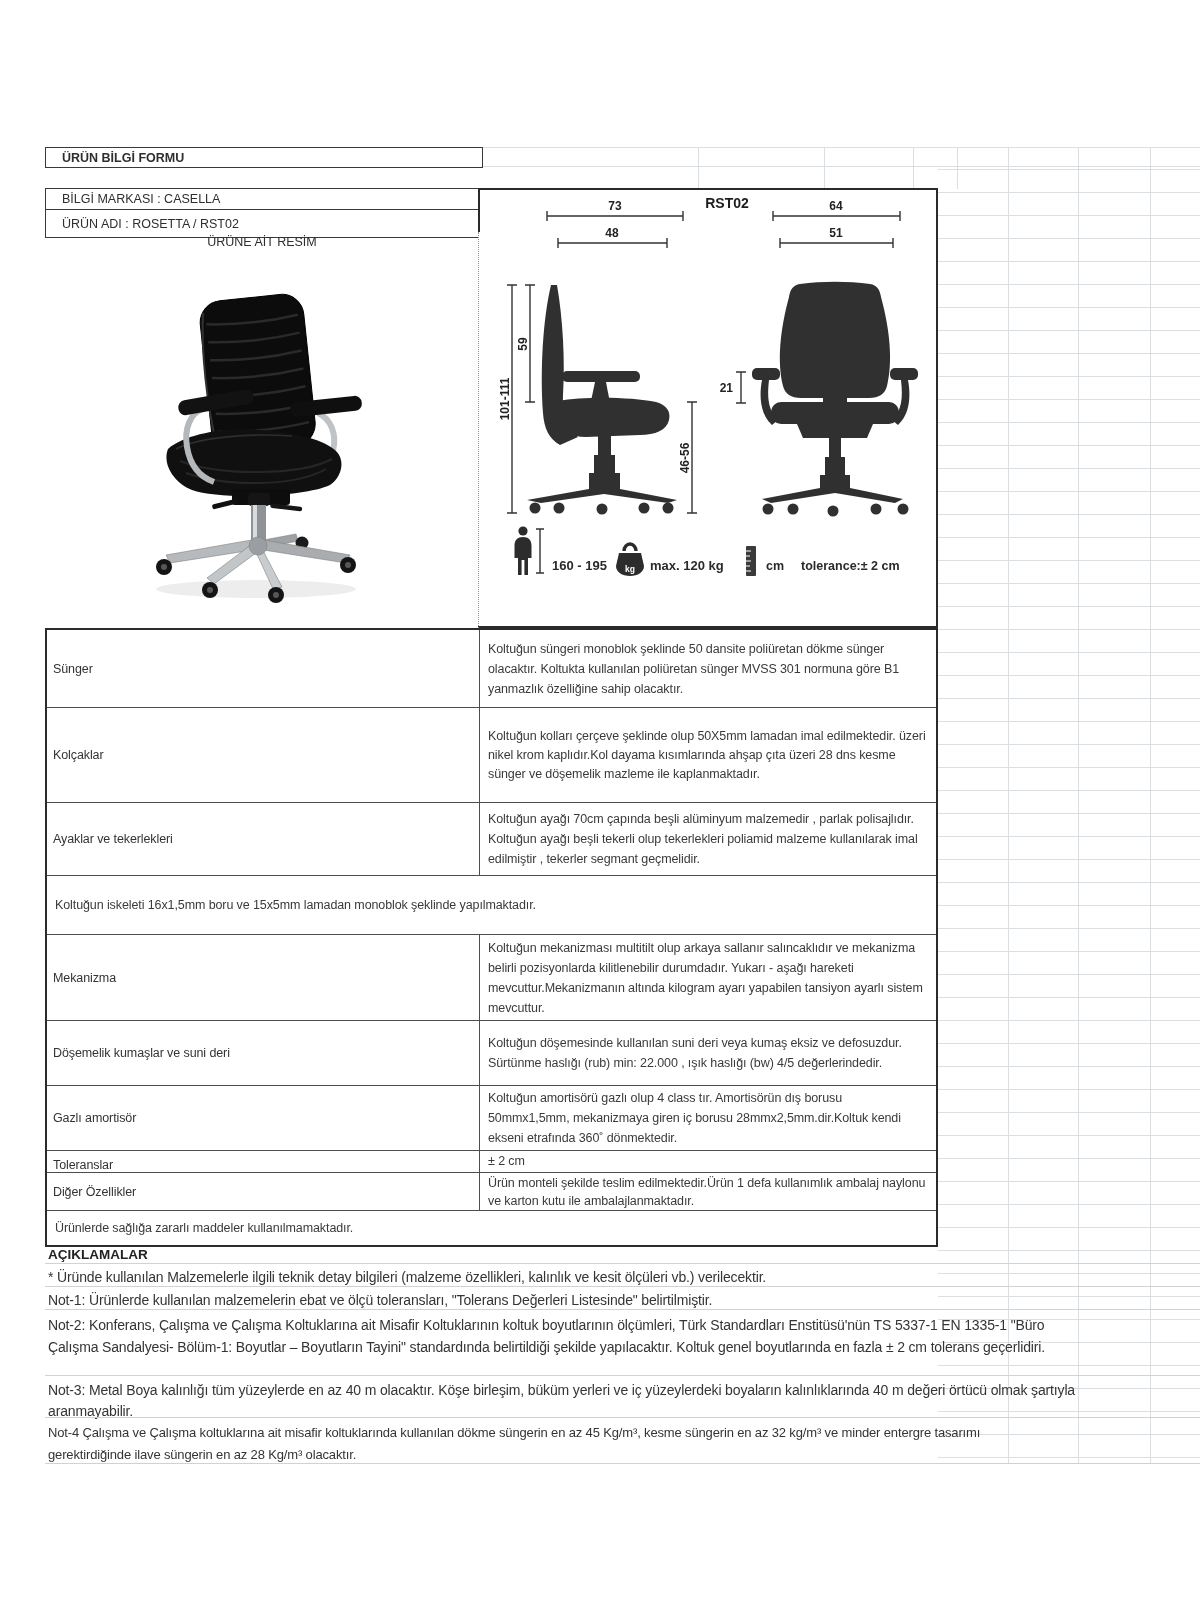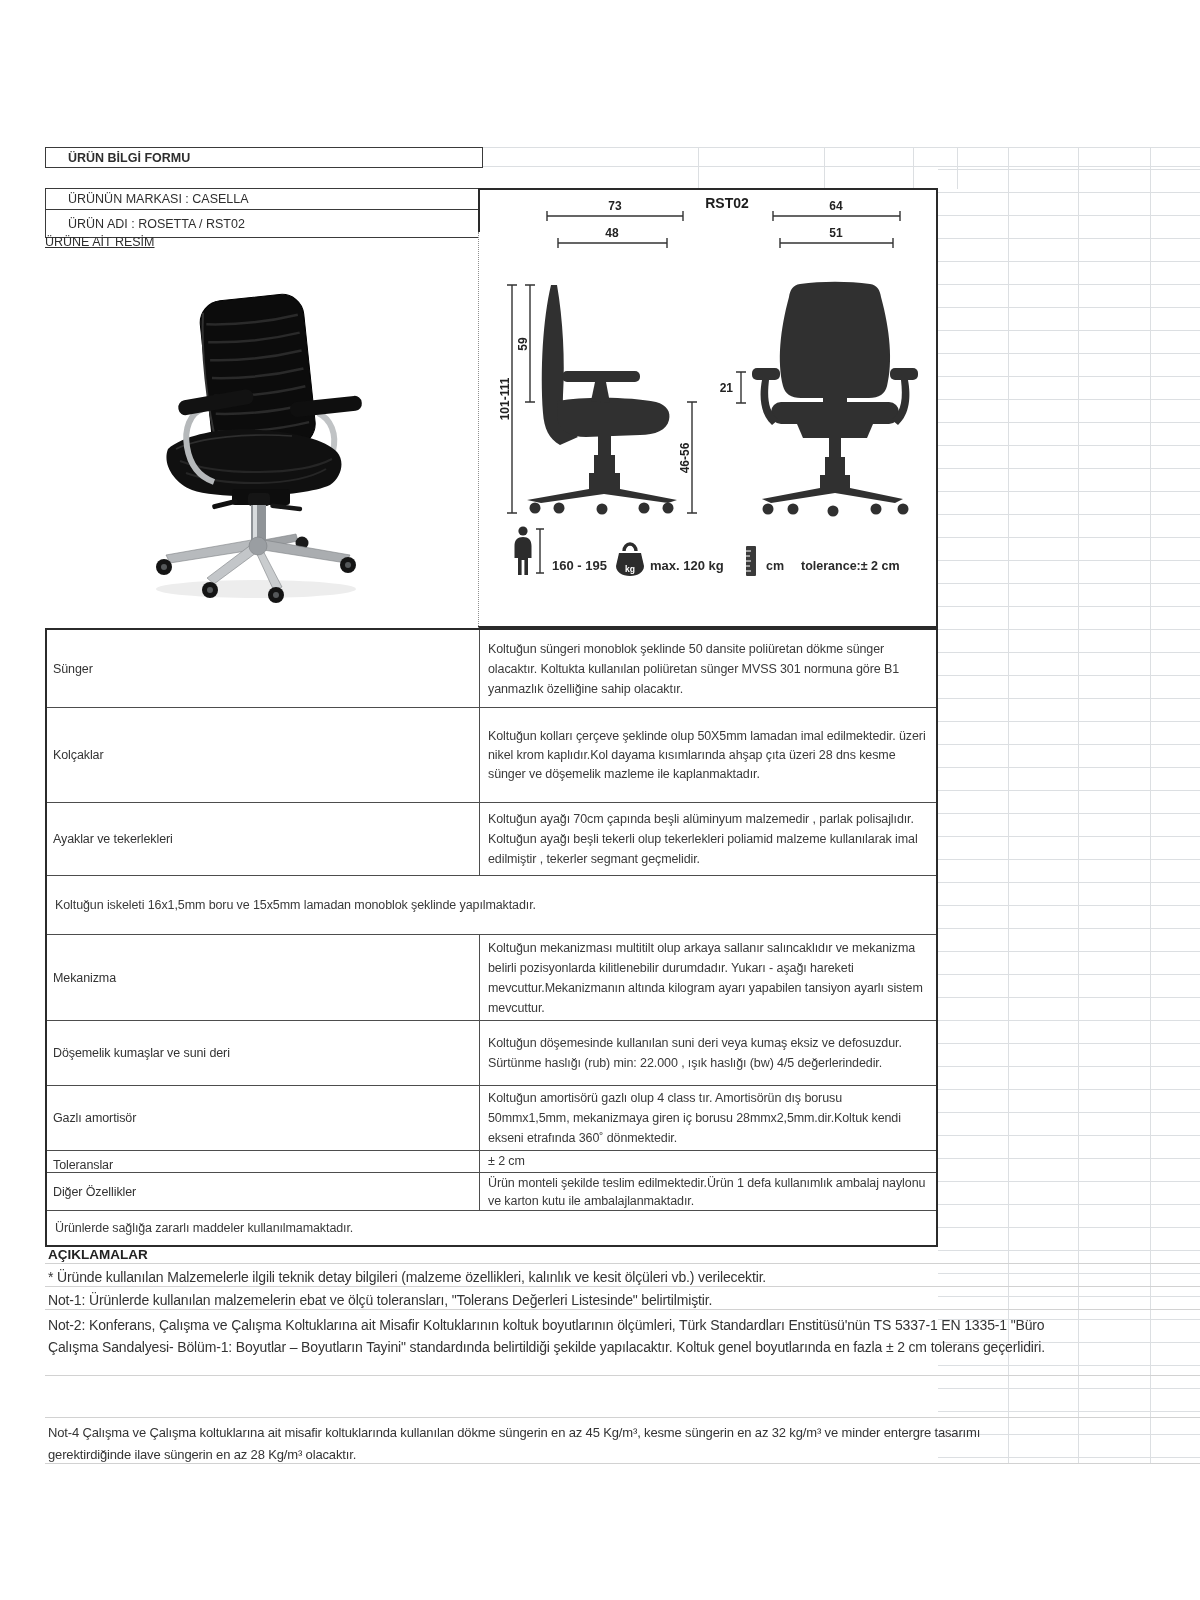--- a/index.html
+++ b/index.html
@@ -7,23 +7,23 @@
         font-family:"Liberation Sans","DejaVu Sans",sans-serif;color:#333;}
   .abs{position:absolute;}
   
   .grid-right{left:938px;top:147px;width:262px;height:1316px;
     background:repeating-linear-gradient(to bottom,transparent 0 22px,#dcdfe2 22px 23px);}
   .vgrid{width:1px;background:#dcdfe2;top:147px;height:1316px;}
   .vgrid-short{width:1px;background:#dcdfe2;top:147px;height:42px;}
   .hgrid{height:1px;background:#dcdfe2;}
   
   .hcell{box-sizing:border-box;border:1px solid #3a3a3a;background:#fff;display:flex;
-         align-items:center;padding-left:22px;font-size:12.5px;color:#2e2e2e;}
+         align-items:center;padding-left:16px;font-size:12.5px;color:#2e2e2e;}
   .bold{font-weight:bold;}
-  .caption{display:flex;align-items:center;justify-content:flex-start;font-size:12.5px;color:#2e2e2e;text-decoration:underline;}
+  .caption{display:flex;align-items:center;justify-content:center;font-size:12.5px;color:#2e2e2e;}
   
   #drawbox{left:478px;top:188px;width:460px;height:440px;background:#fff;box-sizing:border-box;
            border-top:2px solid #2a2a2a;border-right:2px solid #2a2a2a;border-bottom:2px solid #2a2a2a;}
   .dotted-div{left:478px;top:232px;width:0;height:396px;border-left:1px dotted #8f8f8f;}
   .solid-div{left:478px;top:188px;width:0;height:44px;border-left:2px solid #2a2a2a;}
   svg text{font-family:"Liberation Sans","DejaVu Sans",sans-serif;}
   .dnum{font-size:12px;font-weight:bold;fill:#222;}
   .dmodel{font-size:14px;font-weight:bold;fill:#1d1d1d;}
   .dlegend{font-size:13px;font-weight:bold;fill:#2a2a2a;}
   .dlegend2{font-size:12.5px;font-weight:bold;fill:#2a2a2a;}
@@ -52,21 +52,21 @@
   <div class="abs vgrid-short" style="left:824px"></div>
   <div class="abs vgrid-short" style="left:913px"></div>
   <div class="abs vgrid-short" style="left:957px"></div>
   <div class="abs hgrid" style="left:483px;top:147px;width:717px"></div>
   <div class="abs hgrid" style="left:483px;top:166px;width:717px"></div>
 
   <div class="abs hcell bold" style="left:45px;top:147px;width:438px;height:21px">
     <span>ÜRÜN BİLGİ FORMU</span>
   </div>
   <div class="abs hcell" style="left:45px;top:188px;width:434px;height:22px">
-    <span>ÜRÜNÜN MARKASI : CASELLA</span>
+    <span>BİLGİ MARKASI : CASELLA</span>
   </div>
   <div class="abs hcell" style="left:45px;top:209px;width:434px;height:29px">
     <span>ÜRÜN ADI : ROSETTA / RST02</span>
   </div>
   <div class="abs caption" style="left:45px;top:232px;width:434px;height:20px">
     <span>ÜRÜNE AİT RESİM</span>
   </div>
 
   <div class="abs" id="drawbox"></div>
   <div class="abs solid-div"></div>
@@ -303,17 +303,18 @@
   </div>
 
   <div class="abs bold" style="left:48px;top:1247px;font-size:13.5px;color:#222">AÇIKLAMALAR</div>
   <div class="abs sep" style="top:1263px"></div>
   <div class="abs remark" style="left:48px;top:1267px;width:1140px">* Üründe kullanılan Malzemelerle ilgili teknik detay bilgileri (malzeme özellikleri, kalınlık ve kesit ölçüleri vb.)  verilecektir.</div>
   <div class="abs sep" style="top:1286px"></div>
   <div class="abs remark" style="left:48px;top:1290px;width:1140px">Not-1: Ürünlerde kullanılan malzemelerin ebat ve ölçü toleransları, "Tolerans Değerleri Listesinde" belirtilmiştir.</div>
   <div class="abs sep" style="top:1309px"></div>
   <div class="abs remark" style="left:48px;top:1314px;width:1000px;line-height:22px">Not-2: Konferans, Çalışma ve Çalışma Koltuklarına ait  Misafir Koltuklarının koltuk boyutlarının ölçümleri, Türk Standardları Enstitüsü'nün TS 5337-1 EN 1335-1 "Büro Çalışma Sandalyesi- Bölüm-1: Boyutlar – Boyutların Tayini" standardında belirtildiği şekilde yapılacaktır. Koltuk genel boyutlarında en fazla ± 2 cm tolerans geçerlidiri.</div>
   <div class="abs sep" style="top:1375px"></div>
+  <div class="abs remark" style="left:48px;top:1380px;width:1030px;line-height:21px">Not-3: Metal Boya kalınlığı tüm yüzeylerde en az 40 m  olacaktır. Köşe birleşim, büküm yerleri ve iç yüzeylerdeki boyaların kalınlıklarında 40 m değeri örtücü olmak şartıyla aranmayabilir.</div>
   <div class="abs sep" style="top:1417px"></div>
   <div class="abs remark" style="left:48px;top:1422px;width:1010px;line-height:22px;font-size:13px">Not-4 Çalışma ve Çalışma koltuklarına ait misafir koltuklarında kullanılan dökme süngerin en az 45 Kg/m³, kesme süngerin en az 32 kg/m³ ve minder entergre tasarımı gerektirdiğinde ilave süngerin en az 28 Kg/m³ olacaktır.</div>
   <div class="abs sep" style="top:1463px"></div>
 
 </div>
 
 </body></html>

